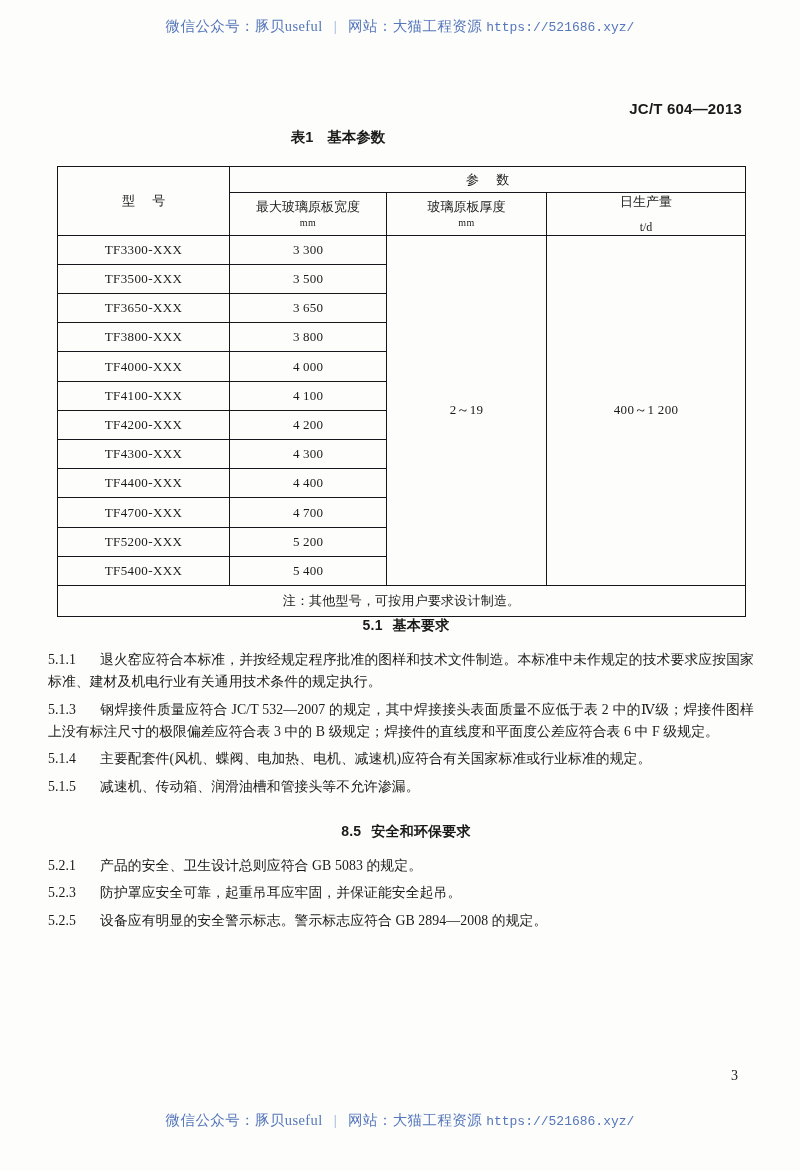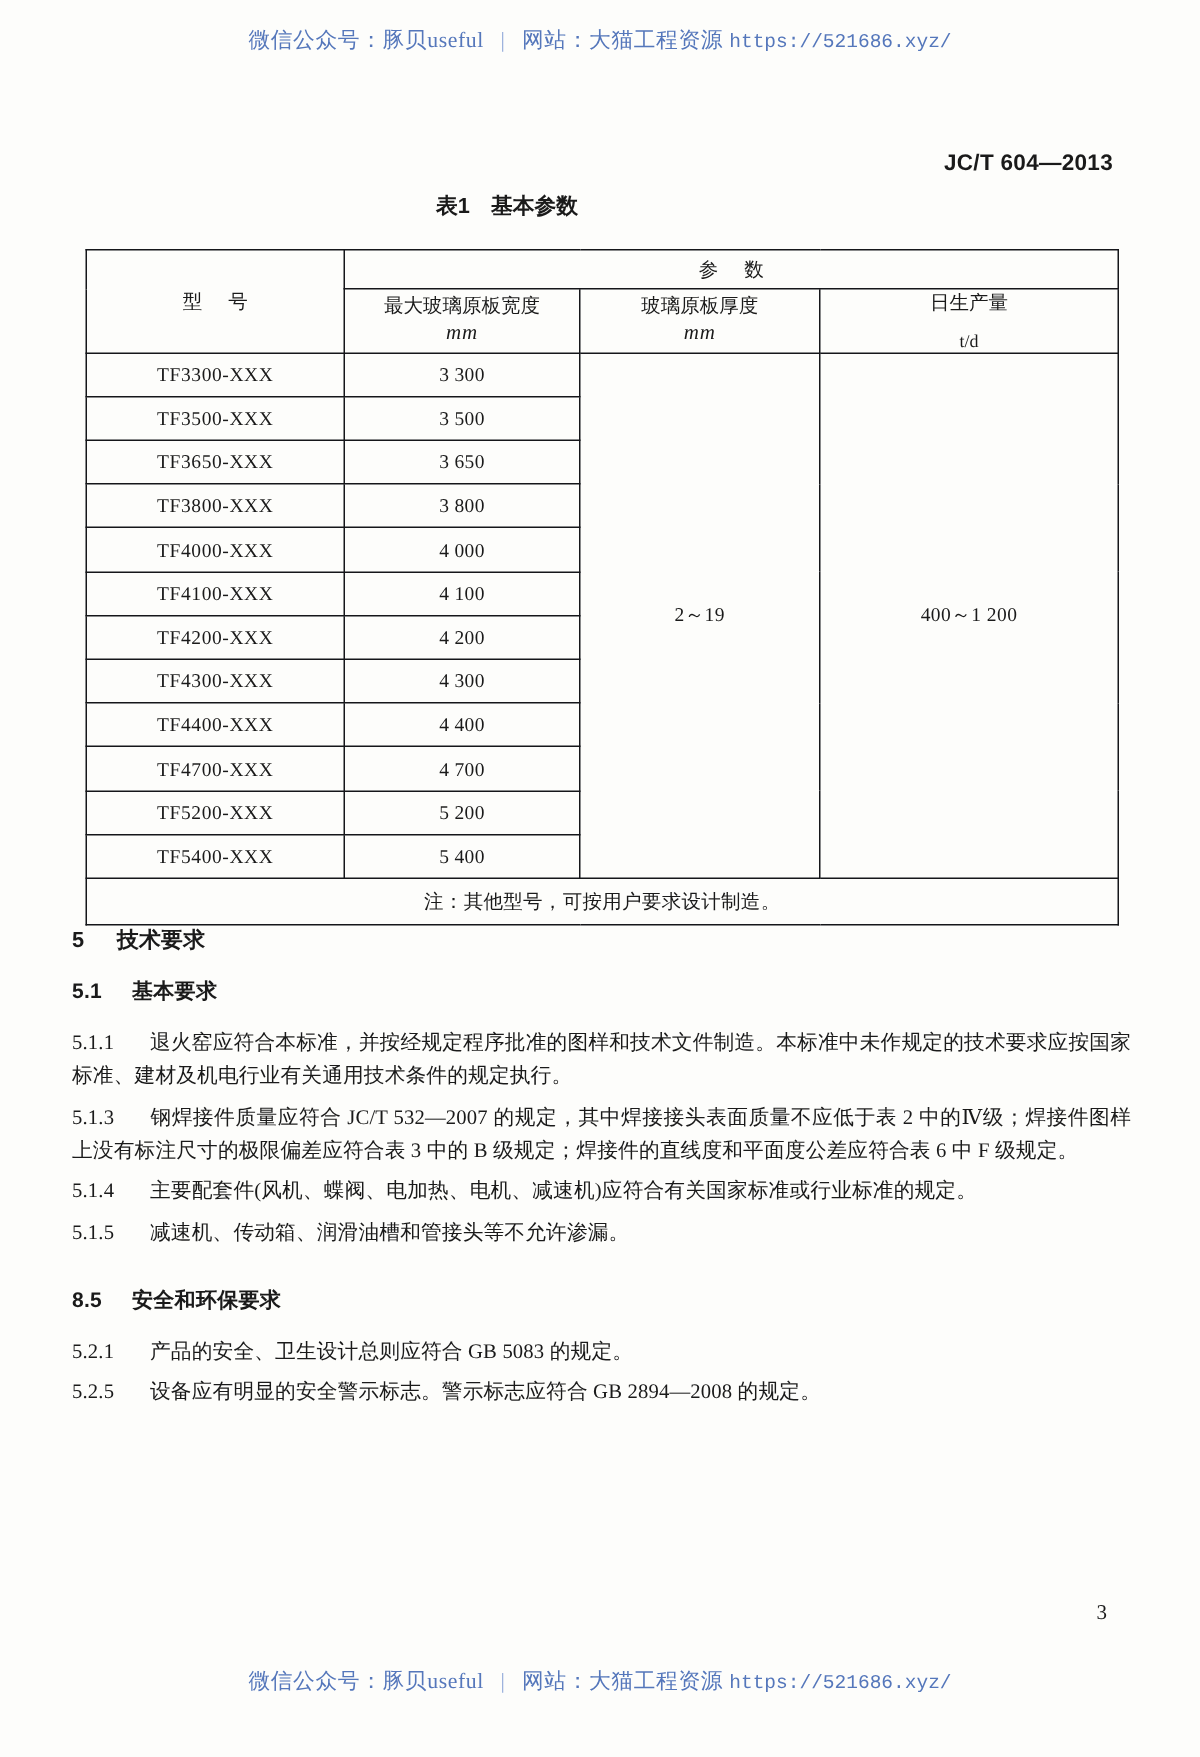--- a/index.html
+++ b/index.html
@@ -113,25 +113,24 @@
     text-indent: 7px;
   }
   .th-sub {
     height: 41px;
     font-size: 12.5px;
     font-weight: bold;
     line-height: 1.35;
   }
   .th-sub .unit {
     display: block;
-    font-size: 14px;
+    font-size: 10px;
     font-weight: normal;
     letter-spacing: 0.5px;
     margin-top: 1px;
-    font-style: italic;
   }
   .th-sub .unit-td {
     display: block;
     font-size: 12px;
     font-weight: normal;
     margin-top: 8px;
   }
 
   td.data-cell {
     height: 28.2px;
@@ -168,20 +167,21 @@
     margin: 0 0 16px 0;
     letter-spacing: 0.2px;
   }
   .h2 .num { display: inline-block; min-width: 30px; }
   .h3 {
     font-size: 14px;
     font-weight: bold;
     font-family: "Liberation Sans", "DejaVu Sans", sans-serif;
     margin: 0 0 14px 0;
     letter-spacing: 0.2px;
+    text-align: center;
   }
   .h3 .num { display: inline-block; min-width: 40px; }
   .para {
     font-size: 13.8px;
     line-height: 1.62;
     margin: 0 0 5px 0;
     text-align: justify;
     letter-spacing: 0.1px;
   }
   .para .num {
@@ -300,23 +300,20 @@
       <tfoot>
         <tr>
           <td class="note-cell" colspan="4">注：其他型号，可按用户要求设计制造。</td>
         </tr>
       </tfoot>
     </table>
   </div>
 
   <div class="body-content">
 
-    <div class="h2">
-      <span class="num">5</span><span>技术要求</span>
-    </div>
 
     <div class="h3">
       <span class="num">5.1</span><span>基本要求</span>
     </div>
 
     <p class="para">
       <span class="num">5.1.1</span><span>退火窑应符合本标准，并按经规定程序批准的图样和技术文件制造。本标准中未作规定的技术要求应按国家标准、建材及机电行业有关通用技术条件的规定执行。</span>
     </p>
 
 
@@ -336,20 +333,23 @@
 
     <div class="h3">
       <span class="num">8.5</span><span>安全和环保要求</span>
     </div>
 
     <p class="para">
       <span class="num">5.2.1</span><span>产品的安全、卫生设计总则应符合 GB 5083 的规定。</span>
     </p>
 
 
+    <p class="para">
+      <span class="num">5.2.3</span><span>防护罩应安全可靠，起重吊耳应牢固，并保证能安全起吊。</span>
+    </p>
 
 
     <p class="para">
       <span class="num">5.2.5</span><span>设备应有明显的安全警示标志。警示标志应符合 GB 2894—2008 的规定。</span>
     </p>
 
   </div>
 
   <div class="page-number">3</div>
 

